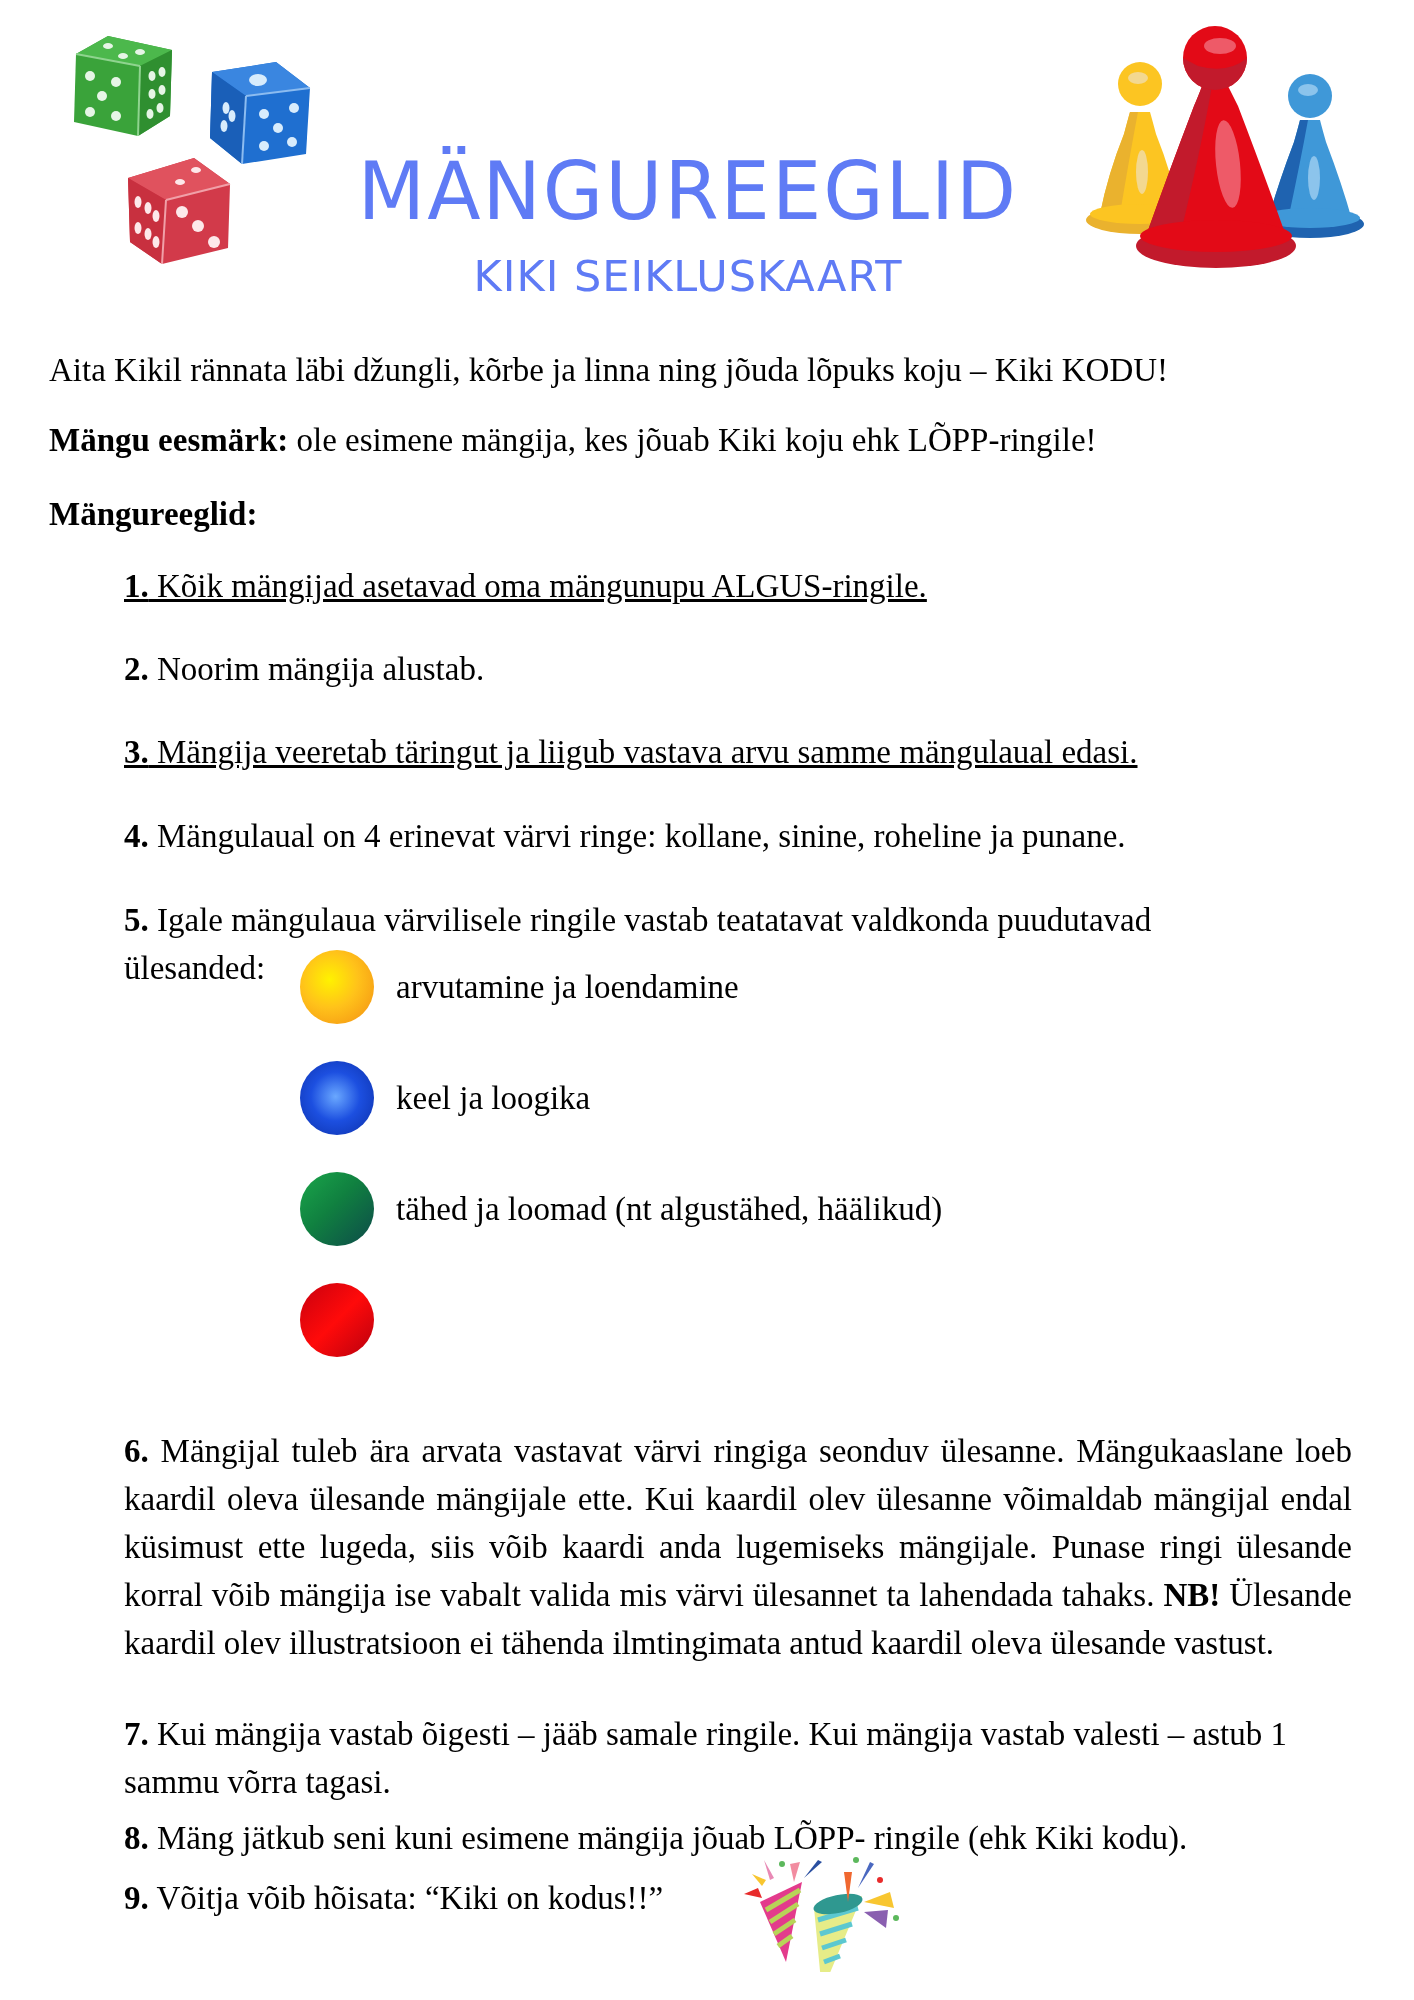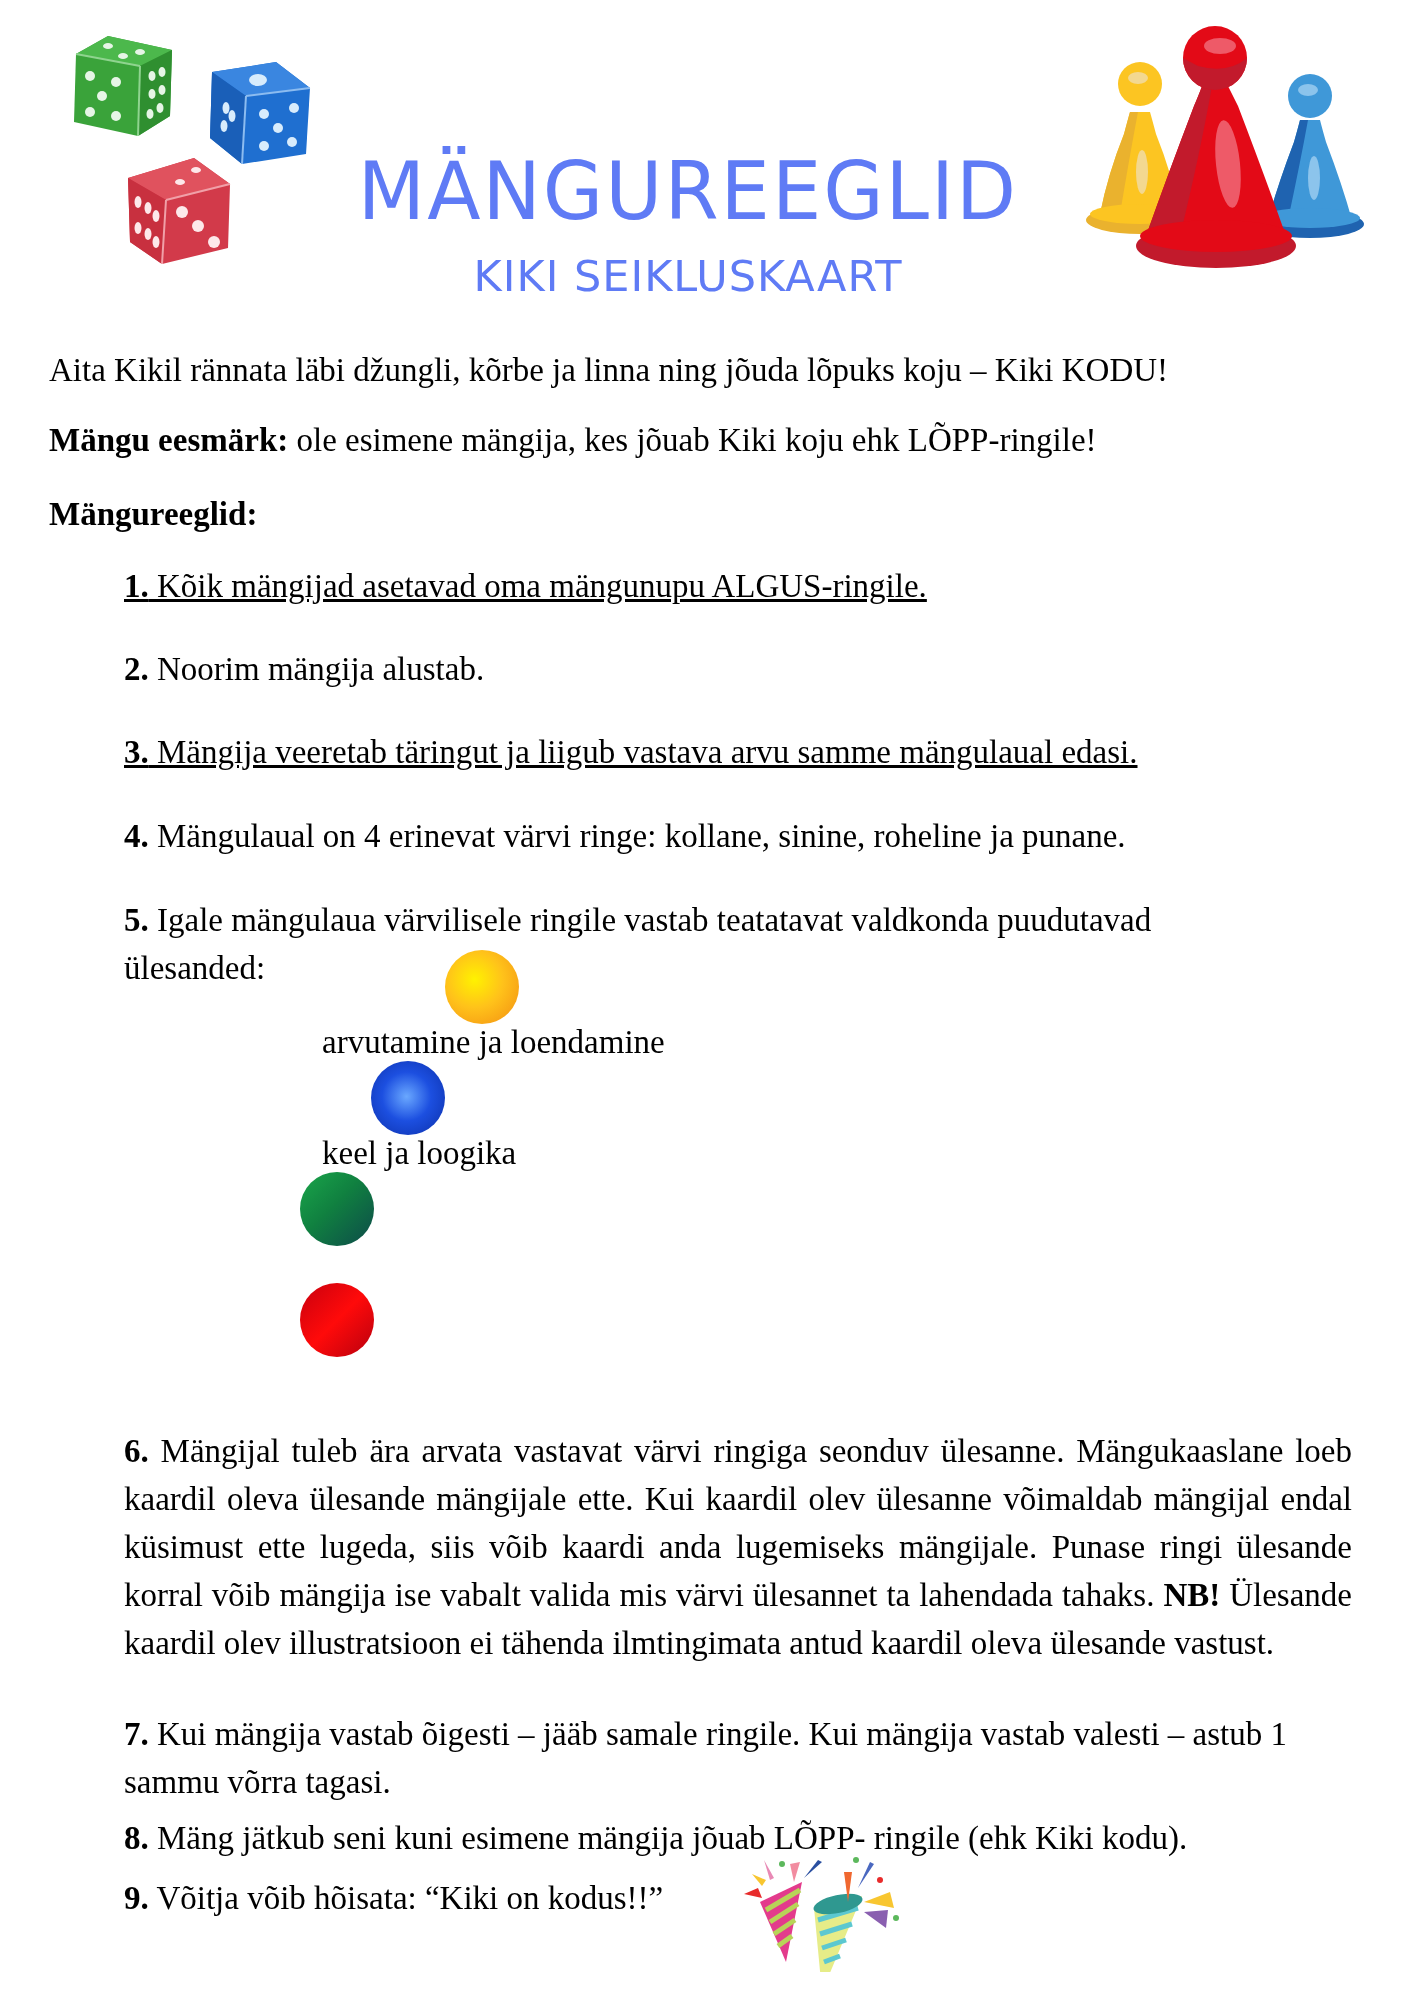--- a/index.html
+++ b/index.html
@@ -11,21 +11,21 @@
   
   .p { font-size: 33px; line-height: 40px; white-space: nowrap; }
   .b { font-weight: bold; }
   .intro { left: 49px; top: 350px; }
   .goal { left: 49px; top: 420px; }
   .rules-h { left: 49px; top: 494px; }
   .rule { left: 124px; }
   .r1 { top: 566px; text-decoration: underline; } .r2 { top: 649px; } .r3 { top: 732px; text-decoration: underline; } .r4 { top: 816px; }
   .r5 { top: 900px; }
   .r5b { left: 124px; top: 948px; }
-  .legend-item { left: 300px; height: 74px; display: flex; align-items: center; flex-direction: column; }
+  .legend-item { left: 300px; height: 74px; display: flex; align-items: center; }
   .ball { width: 74px; height: 74px; border-radius: 50%; flex: 0 0 auto; }
   .legend-text { margin-left: 22px; font-size: 33px; white-space: nowrap; }
   .li1 { top: 950px; } .li2 { top: 1061px; } .li3 { top: 1172px; } .li4 { top: 1283px; }
   .ball-yellow { background: radial-gradient(circle at 40% 40%, #fff200 0%, #ffc21a 45%, #f28c12 100%); }
   .ball-blue { background: radial-gradient(circle at 48% 48%, #6aa8ff 0%, #1c4fe0 45%, #0b2ea6 100%); }
   .ball-green { background: linear-gradient(135deg, #1aa64a 0%, #108040 45%, #0d4a4a 100%); }
   .ball-red { background: linear-gradient(135deg, #c8000e 0%, #ff0a0a 50%, #b8000e 100%); }
   .r6 { left: 124px; top: 1398px; width: 1228px; font-size: 33px; line-height: 48px; text-align: justify; margin-top: 29px; }
   .r7 { left: 124px; top: 1710px; width: 1240px; font-size: 33px; line-height: 48px; }
   .r8 { left: 124px; top: 1818px; }
@@ -146,20 +146,21 @@
 <div class="abs legend-item li1">
   <span class="ball ball-yellow"></span>
   <span class="legend-text">arvutamine ja loendamine</span>
 </div>
 <div class="abs legend-item li2">
   <span class="ball ball-blue"></span>
   <span class="legend-text">keel ja loogika</span>
 </div>
 <div class="abs legend-item li3">
   <span class="ball ball-green"></span>
+  <span class="legend-text">tähed ja loomad (nt algustähed, häälikud)</span>
 </div>
 <div class="abs legend-item li4">
   <span class="ball ball-red"></span>
 </div>
 
 <div class="abs r6">
   <span class="b">6.</span><span> Mängijal tuleb ära arvata vastavat värvi ringiga seonduv ülesanne. Mängukaaslane loeb kaardil oleva ülesande mängijale ette. Kui kaardil olev ülesanne võimaldab mängijal endal küsimust ette lugeda, siis võib kaardi anda lugemiseks mängijale. Punase ringi ülesande korral võib mängija ise vabalt valida mis värvi ülesannet ta lahendada tahaks. </span><span class="b">NB!</span><span> Ülesande kaardil olev illustratsioon ei tähenda ilmtingimata antud kaardil oleva ülesande vastust.</span>
 </div>
 
 <div class="abs r7"><span class="b">7.</span><span> Kui mängija vastab õigesti – jääb samale ringile. Kui mängija vastab valesti – astub 1 sammu võrra tagasi.</span></div>

